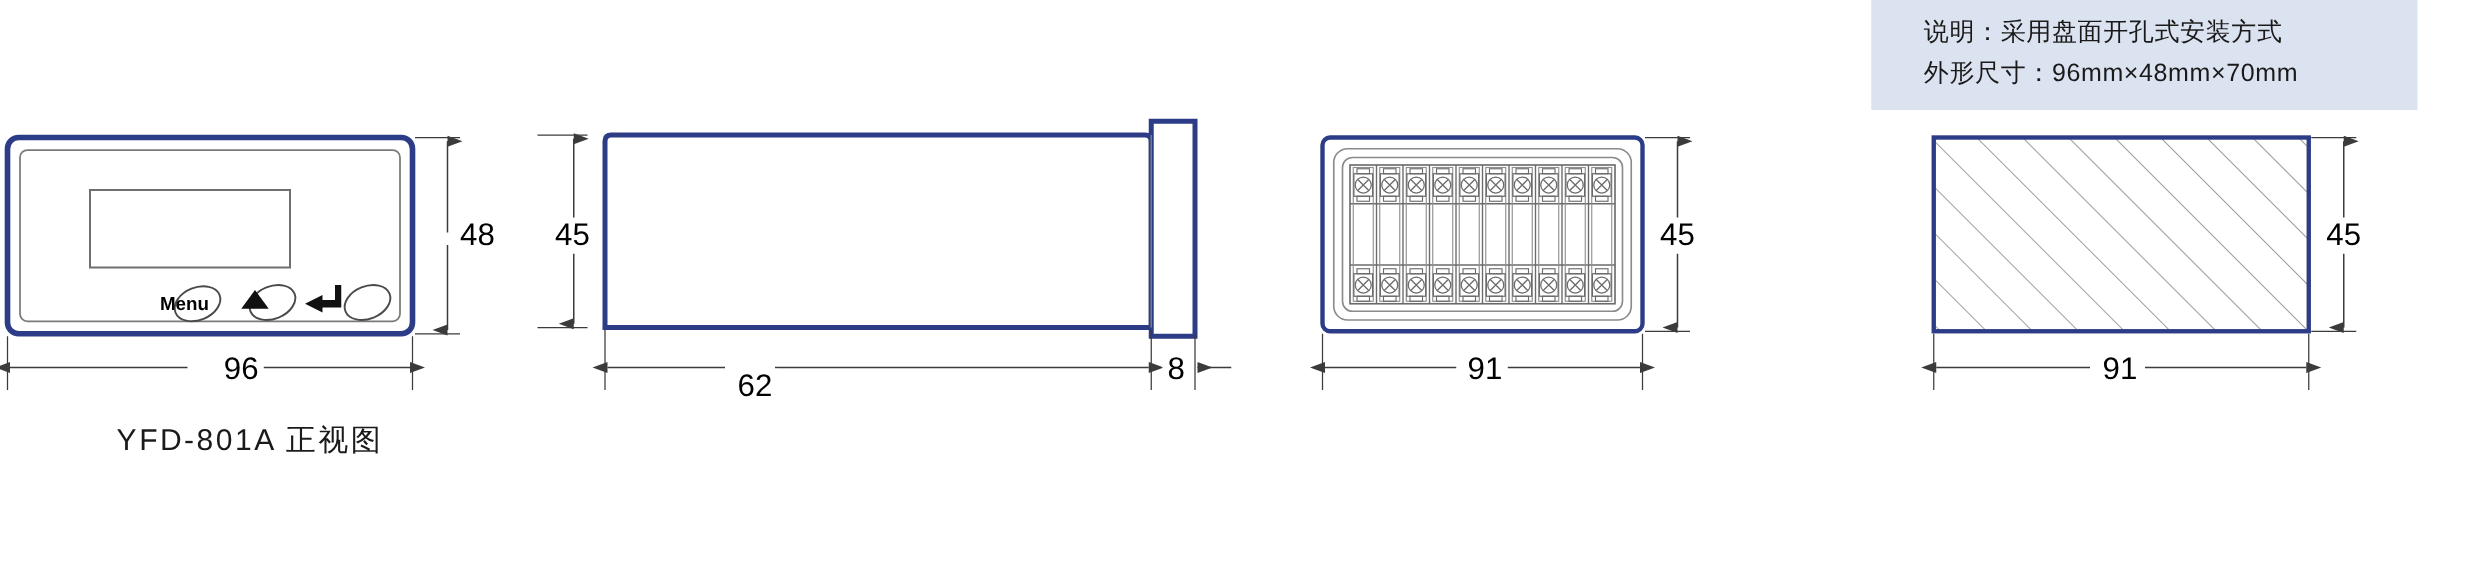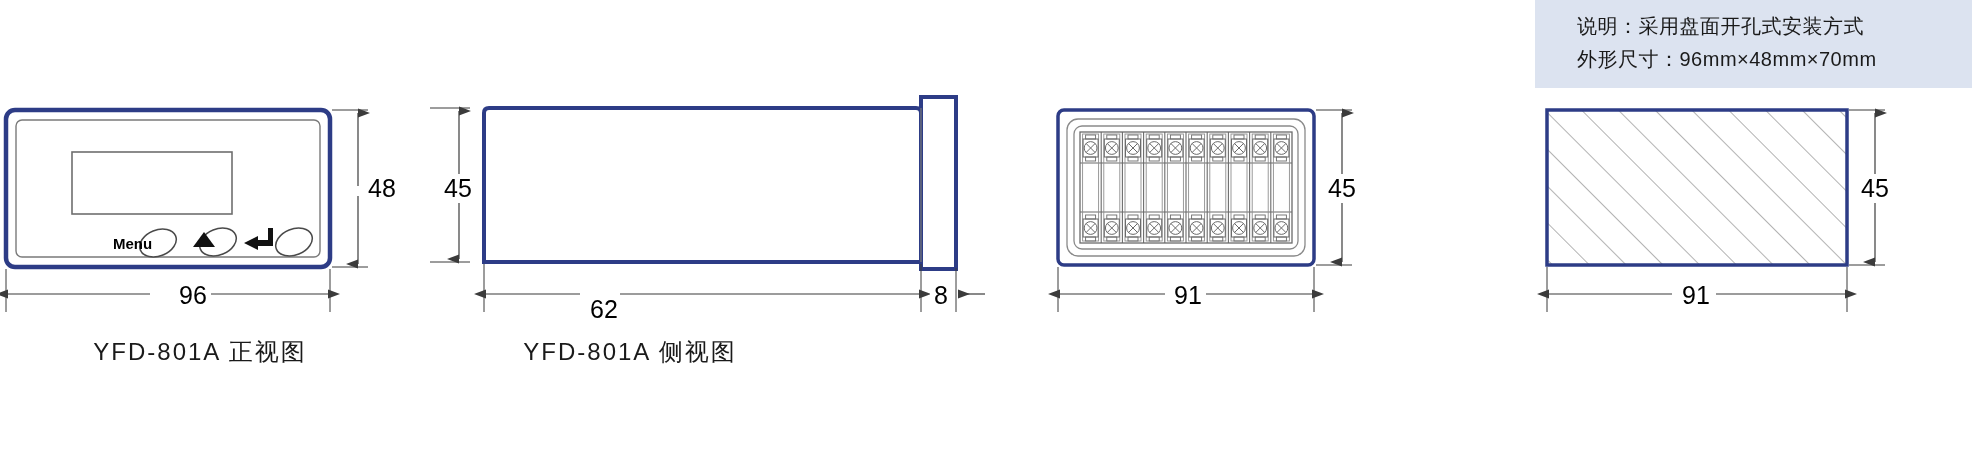--- a/index.html
+++ b/index.html
@@ -6,21 +6,21 @@
   body{
     width:1972px;height:467px;position:relative;overflow:hidden;
     font-family:"Liberation Sans","DejaVu Sans",sans-serif;
     color:#111;
   }
   .stage{position:absolute;left:0;top:0;width:1972px;height:467px;}
   svg.layer{position:absolute;left:0;top:0;width:1972px;height:467px;}
 
   
   .note-box{
-    position:absolute;left:1535px;top:0px;width:437px;height:88px;
+    position:absolute;left:1497px;top:0px;width:437px;height:88px;
     background:#dce3f0;
     box-sizing:border-box;
     padding:10px 0 0 42px;
   }
   .note-line{
     font-size:20px;line-height:33px;color:#1a1a1a;letter-spacing:.5px;
     white-space:nowrap;
   }
 
   
@@ -34,21 +34,21 @@
   .cap3{left:860px;width:400px;}
   .cap4{left:1290px;width:400px;}
 
   
   .dim{
     position:absolute;font-size:25px;color:#000000;white-space:nowrap;
     background:#ffffff;padding:0 4px;
   }
   .menu-label{
     position:absolute;font-size:15px;font-weight:bold;color:#000;
-    white-space:nowrap;letter-spacing:0px;
+    white-space:nowrap;letter-spacing:0px;margin-left:15px;
   }
   .cut-label{
     position:absolute;font-size:21px;color:#3a3a3a;white-space:nowrap;
     background:#ffffff;padding:1px 5px;
   }
 </style>
 </head>
 <body>
 
 <div class="stage">
@@ -294,15 +294,14 @@
   <div class="dim" style="left:586px;top:295px;">62</div>
   <div class="dim" style="left:930px;top:281px;">8</div>
 
   <div class="dim" style="left:1324px;top:174px;">45</div>
   <div class="dim" style="left:1170px;top:281px;">91</div>
 
   <div class="dim" style="left:1857px;top:174px;">45</div>
   <div class="dim" style="left:1678px;top:281px;">91</div>
 
   <div class="caption cap1">YFD-801A 正视图</div>
-  <div class="caption cap2">YFD-801A 侧视图</div>
 
 </div>
 
 </body></html>

